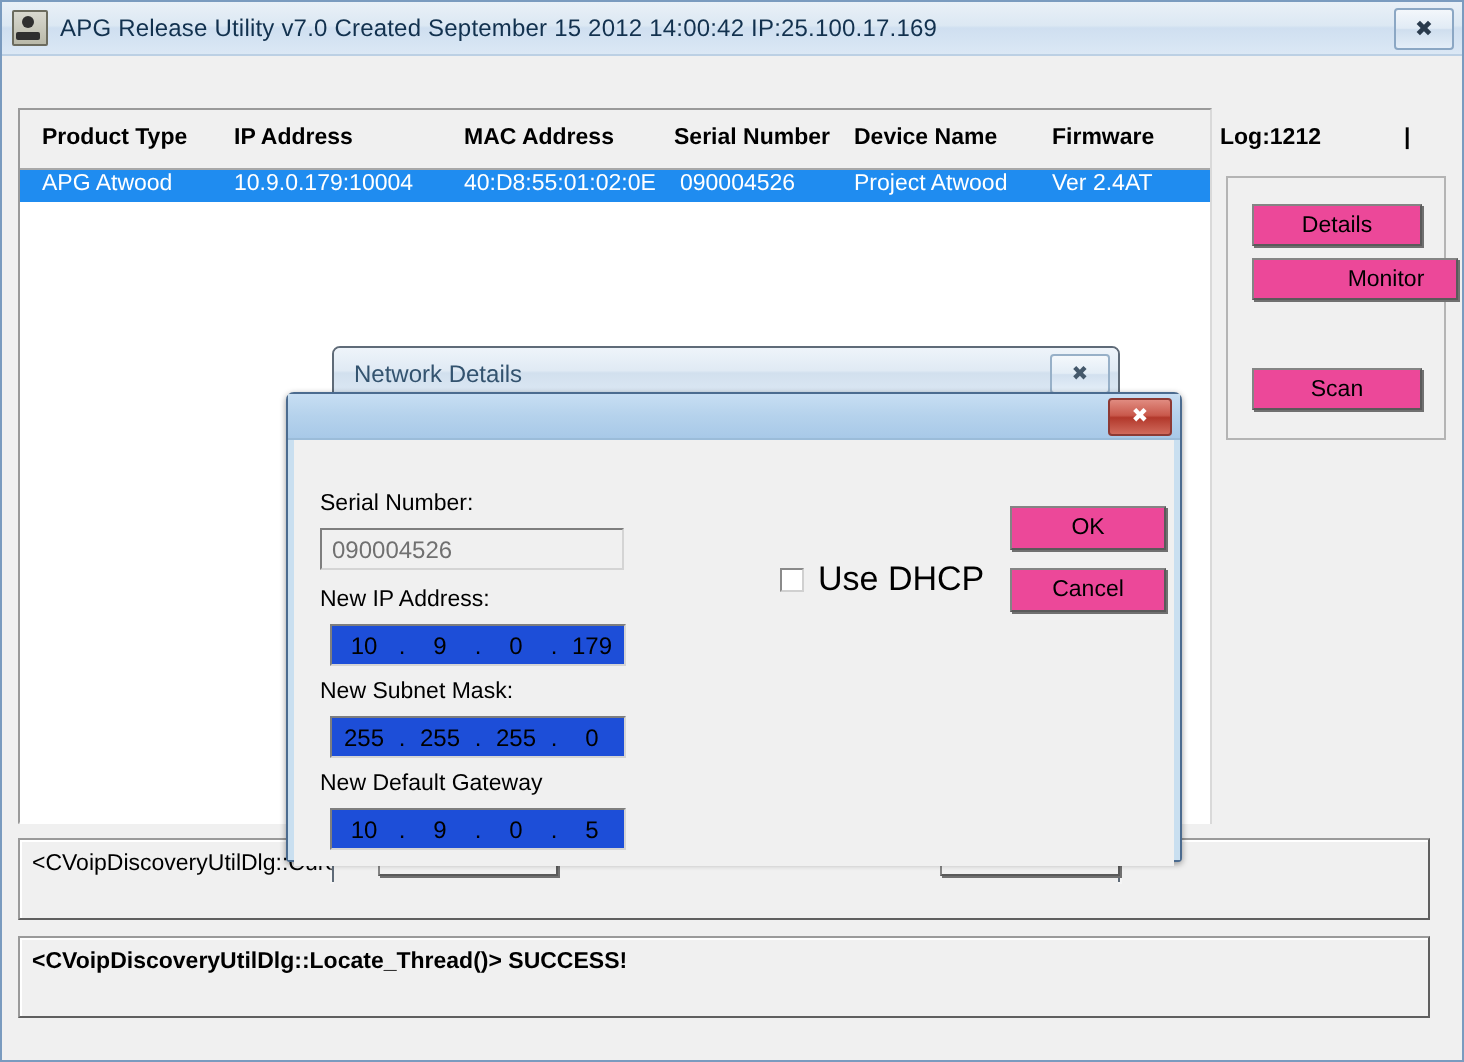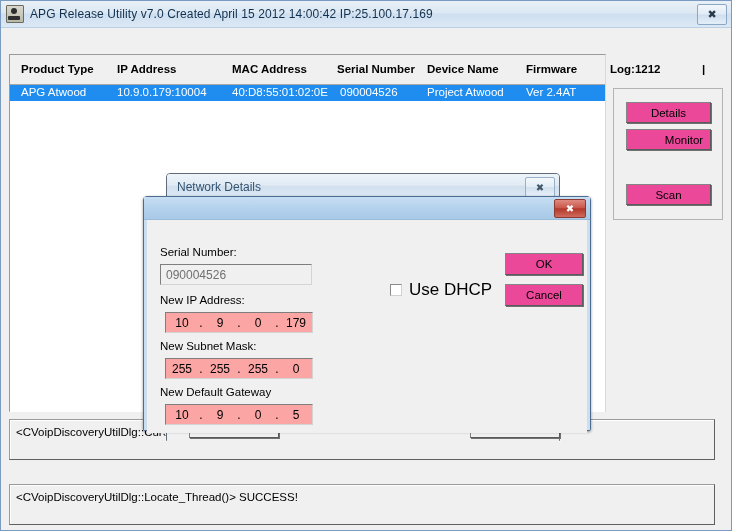--- a/index.html
+++ b/index.html
@@ -163,42 +163,42 @@
     border-bottom-color: #5a5a5a;
     box-shadow: 1px 1px 0 #707070;
     font-size: 11.5px;
     color: #000;
     display: flex;
     align-items: center;
     justify-content: center;
     font-family: Liberation Sans, sans-serif;
   }
   #btn-details { left: 12px; top: 13px;  width: 85px; height: 21px; }
-  #btn-monitor { left: 12px; top: 40px;  width: 85px; height: 21px; padding-left: 31px; }
+  #btn-monitor { left: 12px; top: 40px;  width: 103px; height: 21px; padding-left: 31px; }
   #btn-scan    { left: 12px; top: 95px;  width: 85px; height: 21px; }
 
   
   .log-box {
     position: absolute;
     left: 8px;
     width: 706px;
     height: 41px;
     box-sizing: border-box;
     background: #f0f0f0;
     border: 1px solid #9a9a9a;
     border-right-color: #5f5f5f;
     border-bottom-color: #5f5f5f;
     box-shadow: inset 1px 1px 0 #ffffff;
     font-size: 11.5px;
     color: #000;
     padding: 6px 0 0 6px;
     white-space: nowrap;
   }
   #log-box-1 { top: 371px; }
-  #log-box-2 { top: 436px; }
+  #log-box-2 { top: 420px; font-weight: bold; }
 
   
   #network-details-window {
     position: absolute;
     left: 165px; top: 125px;
     width: 394px; height: 268px;
     box-sizing: border-box;
     background: #f0f0f0;
     border: 1px solid #5f6b78;
     border-radius: 4px 4px 0 0;
@@ -300,21 +300,21 @@
   .fld-label {
     position: absolute;
     font-size: 11.5px;
     color: #000;
     white-space: nowrap;
   }
   .fld-box {
     position: absolute;
     box-sizing: border-box;
     height: 21px;
-    background: #fca5a5;
+    background: #1d4ed8;
     border: 1px solid #7e7e7e;
     border-right-color: #d4d4d4;
     border-bottom-color: #d4d4d4;
     font-size: 12px;
     color: #000;
     display: flex;
     align-items: center;
   }
   .fld-box.readonly { background: #f0f0f0; color: #707070; }
   .fld-box .pad { padding-left: 5px; }
@@ -357,21 +357,21 @@
   #btn-ok     { position: absolute; left: 358px; top: 33px; width: 78px; height: 22px; }
   #btn-cancel { position: absolute; left: 358px; top: 64px; width: 78px; height: 22px; }
 </style>
 </head>
 <body>
 
 <div id="app-window">
 
   <div id="title-bar">
     <div id="title-icon"></div>
-    <div id="title-text">APG Release Utility v7.0 Created April 15 2012 14:00:42   IP:25.100.17.169</div>
+    <div id="title-text">APG Release Utility v7.0 Created September 15 2012 14:00:42   IP:25.100.17.169</div>
     <div id="title-close">✖</div>
   </div>
 
   <div id="menu-bar">
     <div class="menu-item"><u>F</u><span>ile</span></div>
     <div class="menu-item"><u>H</u><span>elp</span></div>
   </div>
 
   <div id="client">
 

